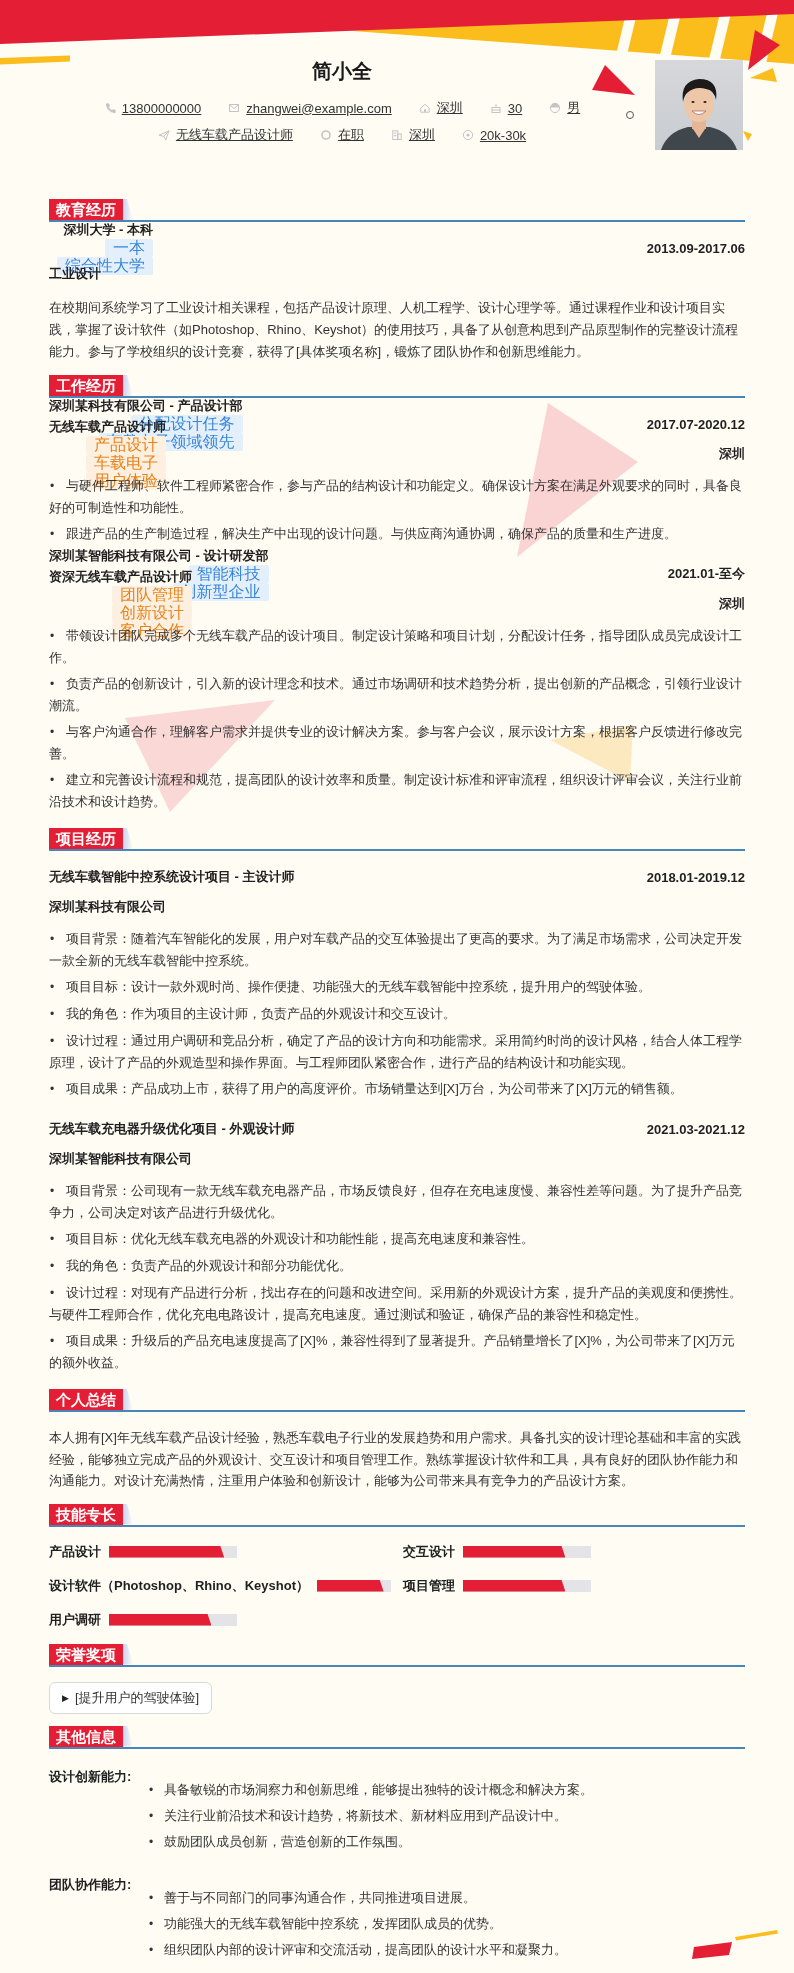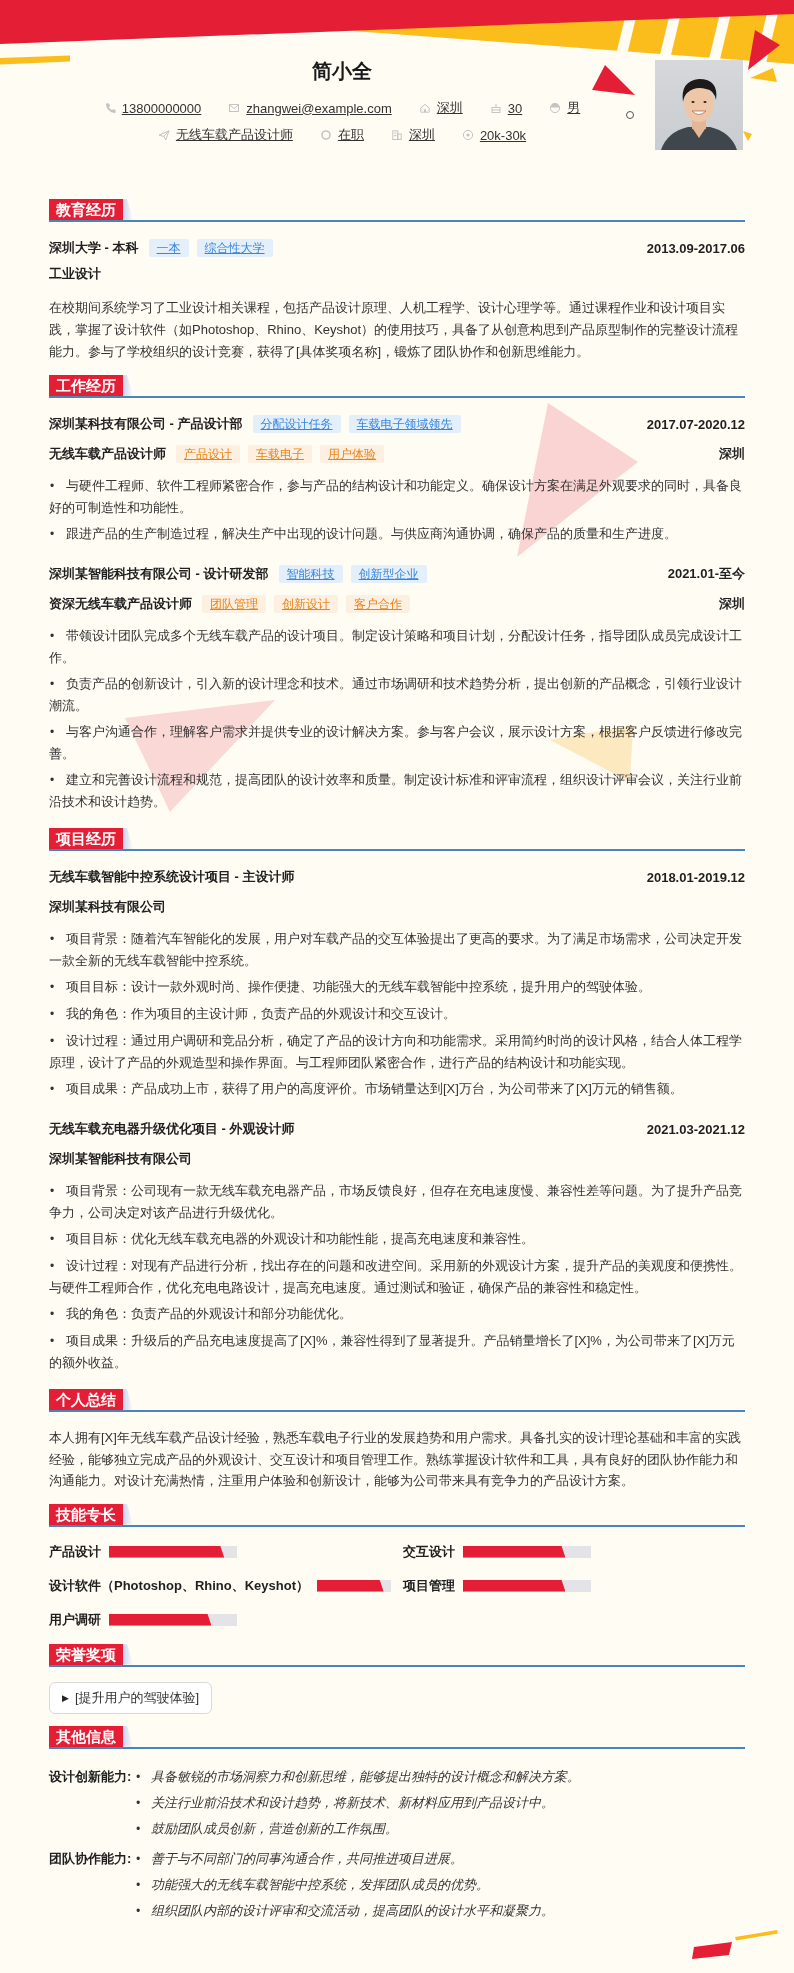--- a/index.html
+++ b/index.html
@@ -26,24 +26,24 @@
   .sec.first{margin-top:0;}
   .sec-head{position:relative;height:21px;border-bottom:2px solid var(--line);display:flex;align-items:flex-end;}
   .sec-title{height:21px;line-height:21px;padding:0 7px;background:var(--primary);color:#fff;
         font-weight:bold;font-size:15px;white-space:nowrap;}
   .sec-accent{width:10px;height:21px;background:linear-gradient(90deg,#c6d4f3,rgba(198,212,243,0));
         clip-path:polygon(0 0,40% 0,100% 100%,0 100%);}
   .sec-body{padding-top:13px;}
   .row{display:flex;justify-content:space-between;align-items:center;height:26px;}
   .item .row + .row{margin-top:4px;}
   .edu-item .row + .row{margin-top:0;}
-  .row-left{display:flex;align-items:flex-end;white-space:nowrap;}
+  .row-left{display:flex;align-items:flex-end;white-space:nowrap;flex-direction:column;}
   .strong{font-weight:bold;color:var(--text-strong);white-space:nowrap;}
   .major{font-weight:600;color:var(--text-strong);}
-  .tag{display:inline-block;height:18px;line-height:18px;padding:0 8px;font-size:12px;border-radius:2px;margin-left:8px;text-decoration:underline;}
+  .tag{display:inline-block;height:18px;line-height:18px;padding:0 8px;font-size:16px;border-radius:2px;margin-left:8px;}
   .tag.first-tag{margin-left:10px;}
   .tag-blue{background:var(--tag-blue-bg);color:var(--tag-blue-text);}
   .tag-orange{background:var(--tag-orange-bg);color:var(--tag-orange-text);}
   .desc{margin:10px 0 0;line-height:22px;}
   .edu-item{margin-bottom:5px;}
   .item{margin-bottom:16px;}
   ul.bullets{margin:8px 0 0;padding:0;list-style:none;}
   ul.bullets li{line-height:21px;margin-bottom:5px;}
   ul.bullets li:last-child{margin-bottom:0;}
   ul.bullets li::before,ul.other-list li::before{content:"•";display:inline-block;width:16px;padding-left:1px;font-size:12px;color:#333;}
@@ -53,21 +53,21 @@
   .skill-label{font-weight:bold;color:var(--text-strong);white-space:nowrap;margin-right:8px;}
   .bar{flex:1 1 128px;max-width:128px;min-width:0;height:12px;background:var(--bar-track);}
   .bar-fill{height:100%;background:var(--primary);clip-path:polygon(0 0,calc(100% - 4px) 0,100% 100%,0 100%);}
   .awards{margin:2px 0 6px;}
   .award-btn{display:inline-flex;align-items:center;height:32px;box-sizing:border-box;padding:0 12px 0 12px;
         border:1px solid #d9d9d9;border-radius:6px;background:#fff;font-size:13px;color:#333;cursor:pointer;}
   .award-btn .tri{font-size:9px;margin-right:6px;color:#222;}
   .other-group{display:flex;margin-top:4px;}
   .other-group.first-group{margin-top:2px;}
   .other-label{width:87px;flex:none;font-weight:bold;color:var(--text-strong);line-height:26px;white-space:nowrap;}
-  ul.other-list{margin:0;padding:0;list-style:none;flex:1;font-style:italic;}
+  ul.other-list{margin:13px;padding:0;list-style:none;flex:1;}
   ul.other-list li{line-height:26px;}
   ul.other-list li::before{width:15px;padding-left:0;}
 </style>
 </head>
 <body>
 
 <div class="page">
 
   <svg class="deco" width="794" height="1973" viewBox="0 0 794 1973">
     <polygon points="350,30.8 794,8 794,64" fill="#fbbd1c"></polygon>
@@ -296,22 +296,22 @@
           <div class="row">
             <span class="strong">无线车载充电器升级优化项目 - 外观设计师</span>
             <span class="strong">2021.03-2021.12</span>
           </div>
           <div class="row">
             <span class="strong">深圳某智能科技有限公司</span>
           </div>
           <ul class="bullets">
             <li>项目背景：公司现有一款无线车载充电器产品，市场反馈良好，但存在充电速度慢、兼容性差等问题。为了提升产品竞争力，公司决定对该产品进行升级优化。</li>
             <li>项目目标：优化无线车载充电器的外观设计和功能性能，提高充电速度和兼容性。</li>
+            <li>我的角色：负责产品的外观设计和部分功能优化。</li>
             <li>设计过程：对现有产品进行分析，找出存在的问题和改进空间。采用新的外观设计方案，提升产品的美观度和便携性。与硬件工程师合作，优化充电电路设计，提高充电速度。通过测试和验证，确保产品的兼容性和稳定性。</li>
-            <li>我的角色：负责产品的外观设计和部分功能优化。</li>
             <li>项目成果：升级后的产品充电速度提高了[X]%，兼容性得到了显著提升。产品销量增长了[X]%，为公司带来了[X]万元的额外收益。</li>
           </ul>
         </div>
 
       </div>
     </section>
 
     <section class="sec">
       <div class="sec-head">
         <span class="sec-title">个人总结</span>

